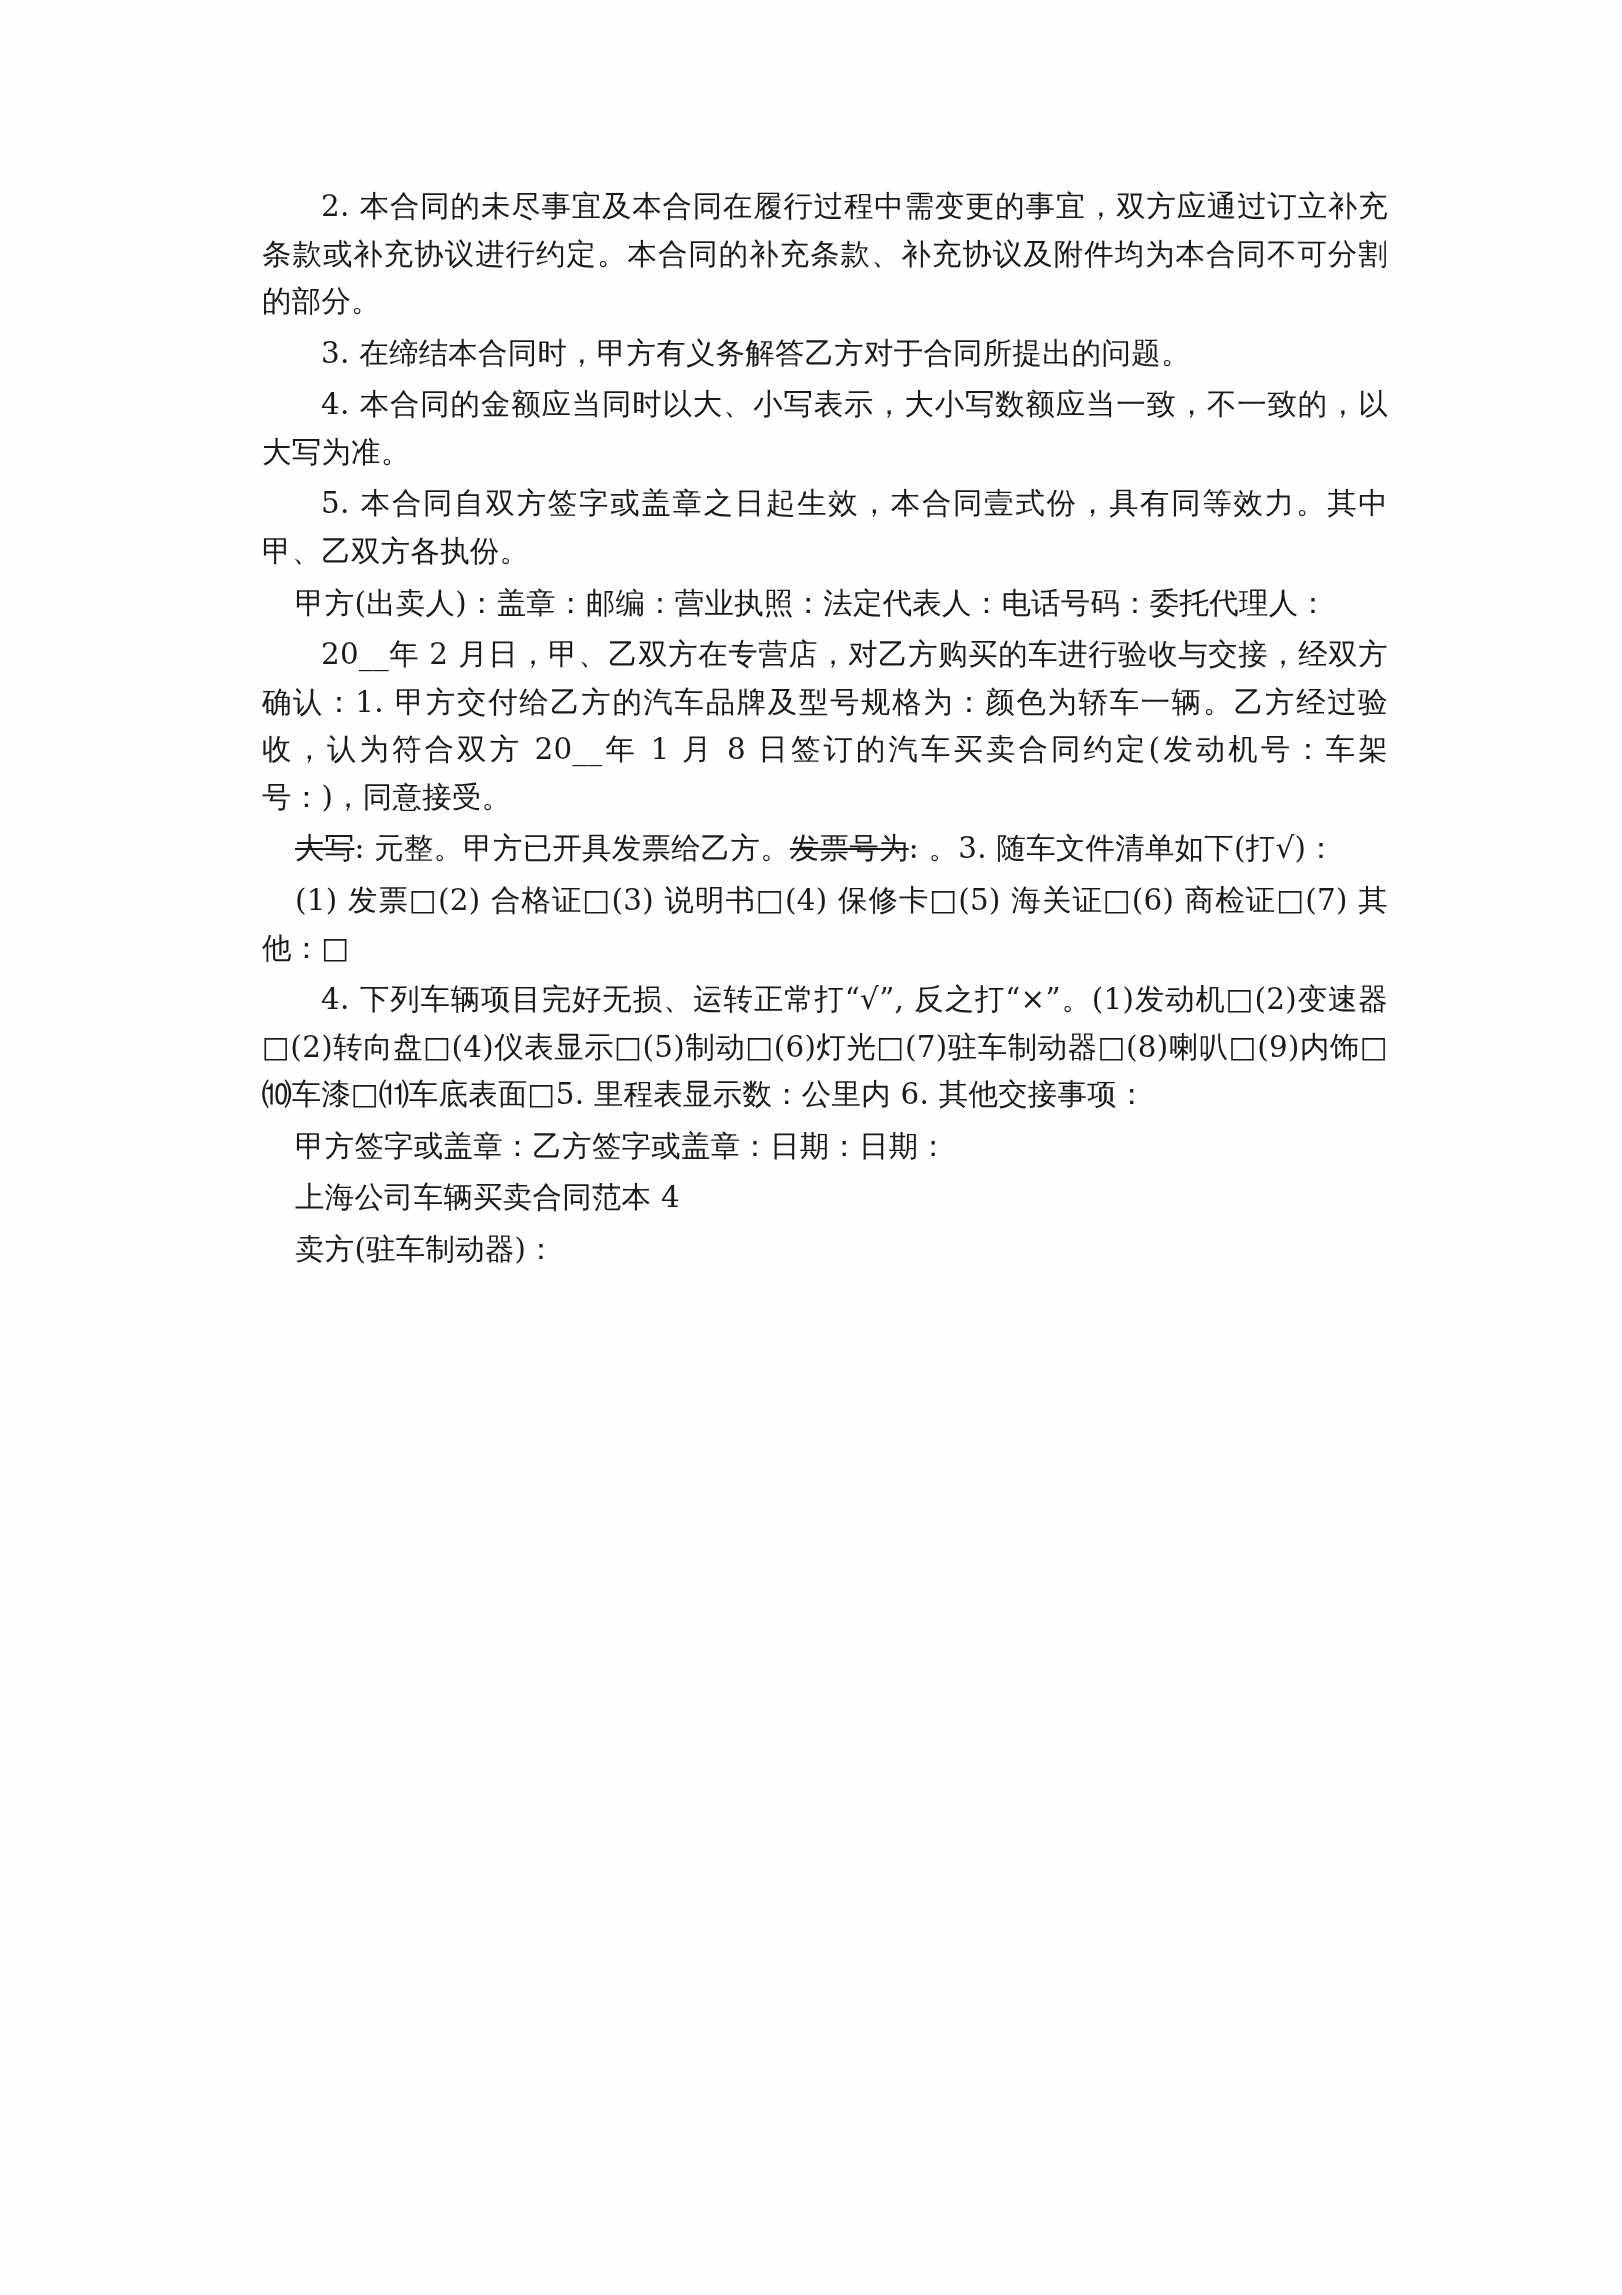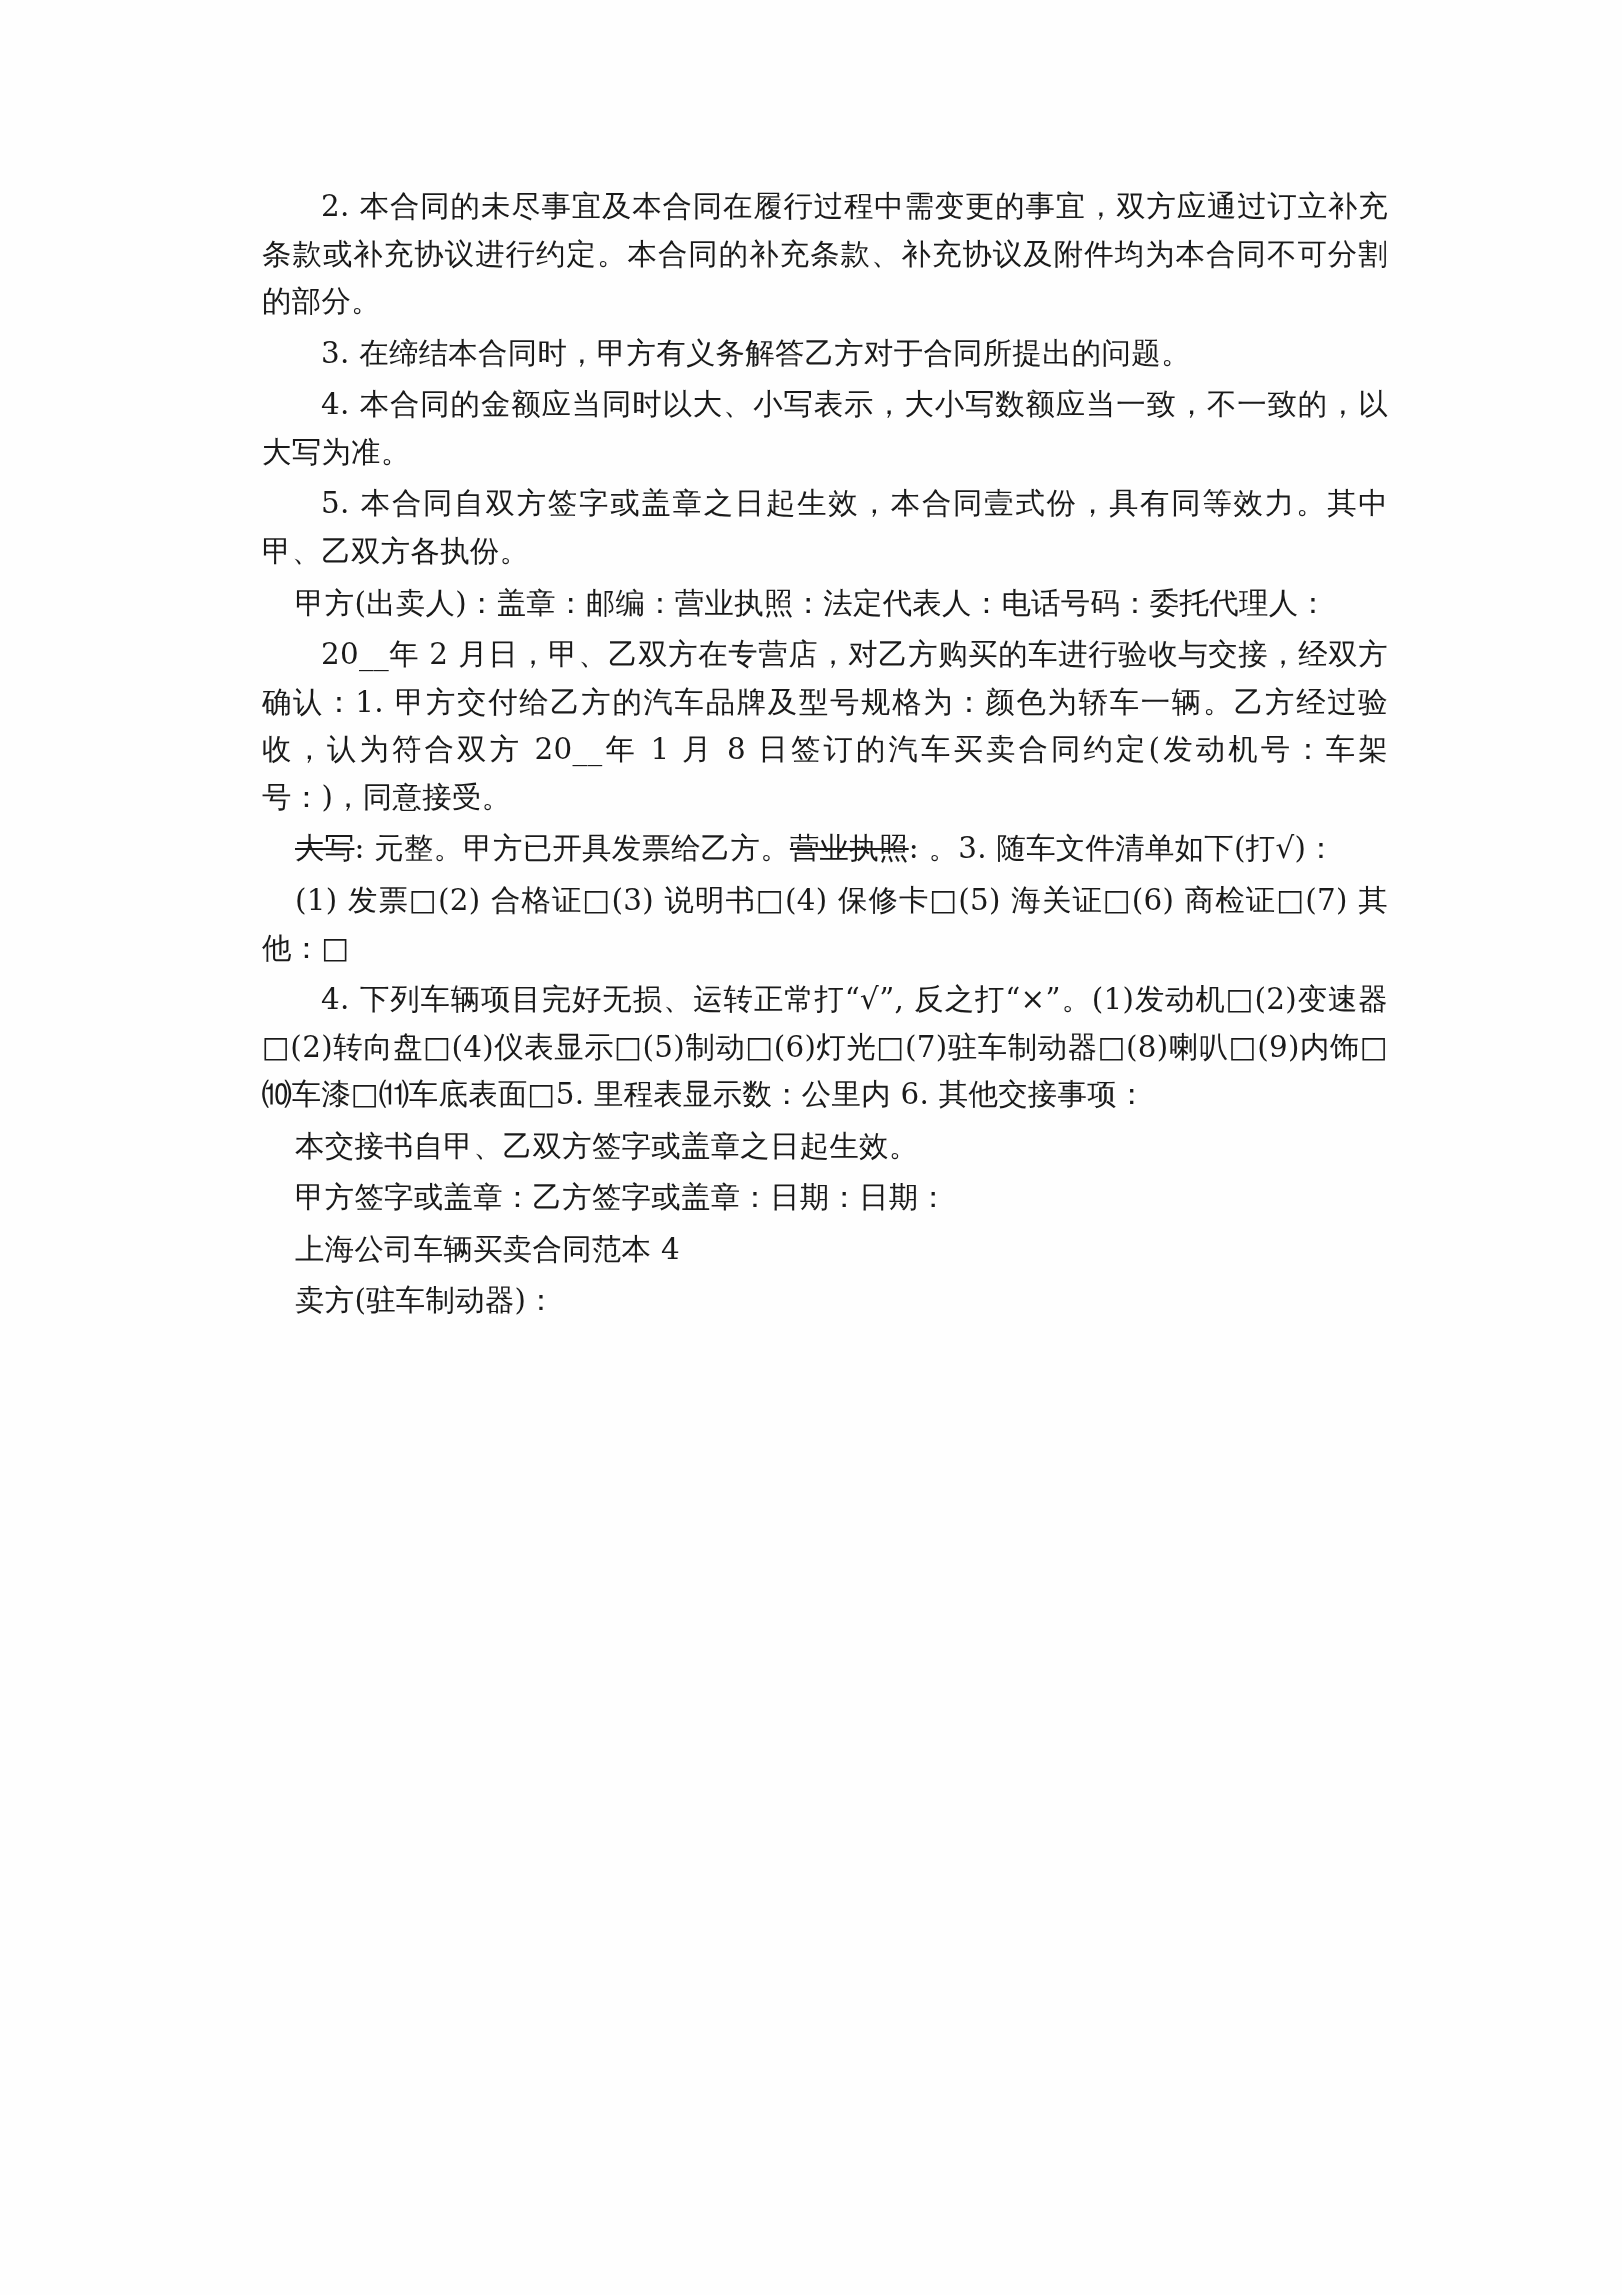--- a/index.html
+++ b/index.html
@@ -54,23 +54,22 @@
 
 <div class="page">
   <div class="content">
 
     <p class="para indent">2. 本合同的未尽事宜及本合同在履行过程中需变更的事宜，双方应通过订立补充条款或补充协议进行约定。本合同的补充条款、补充协议及附件均为本合同不可分割的部分。</p>
     <p class="para indent">3. 在缔结本合同时，甲方有义务解答乙方对于合同所提出的问题。</p>
     <p class="para indent">4. 本合同的金额应当同时以大、小写表示，大小写数额应当一致，不一致的，以大写为准。</p>
     <p class="para indent">5. 本合同自双方签字或盖章之日起生效，本合同壹式份，具有同等效力。其中甲、乙双方各执份。</p>
     <p class="para indent-small">甲方(出卖人)：盖章：邮编：营业执照：法定代表人：电话号码：委托代理人：</p>
     <p class="para indent">20__年 2 月日，甲、乙双方在专营店，对乙方购买的车进行验收与交接，经双方确认：1. 甲方交付给乙方的汽车品牌及型号规格为：颜色为轿车一辆。乙方经过验收，认为符合双方 20__年 1 月 8 日签订的汽车买卖合同约定(发动机号：车架号：)，同意接受。</p>
-    <p class="para indent-small"><span class="strike">大写</span>: 元整。甲方已开具发票给乙方。<span class="strike">营业执照</span>: 。3. 随车文件清单如下(打√)：</p>
+    <p class="para indent-small"><span class="strike">大写</span>: 元整。甲方已开具发票给乙方。<span class="strike">发票号为</span>: 。3. 随车文件清单如下(打√)：</p>
     <p class="para indent-small">(1) 发票□(2) 合格证□(3) 说明书□(4) 保修卡□(5) 海关证□(6) 商检证□(7) 其他：□</p>
     <p class="para indent">4. 下列车辆项目完好无损、运转正常打“√”, 反之打“×”。(1)发动机□(2)变速器□(2)转向盘□(4)仪表显示□(5)制动□(6)灯光□(7)驻车制动器□(8)喇叭□(9)内饰□⑽车漆□⑾车底表面□5. 里程表显示数：公里内 6. 其他交接事项：</p>
-    <p class="para indent-small">本交接书自甲、乙双方签字或盖章之日起生效。</p>
     <p class="para indent-small">甲方签字或盖章：乙方签字或盖章：日期：日期：</p>
     <p class="para indent-small">上海公司车辆买卖合同范本 4</p>
     <p class="para indent-small">卖方(驻车制动器)：</p>
 
   </div>
 </div>
 
 
 </body></html>

